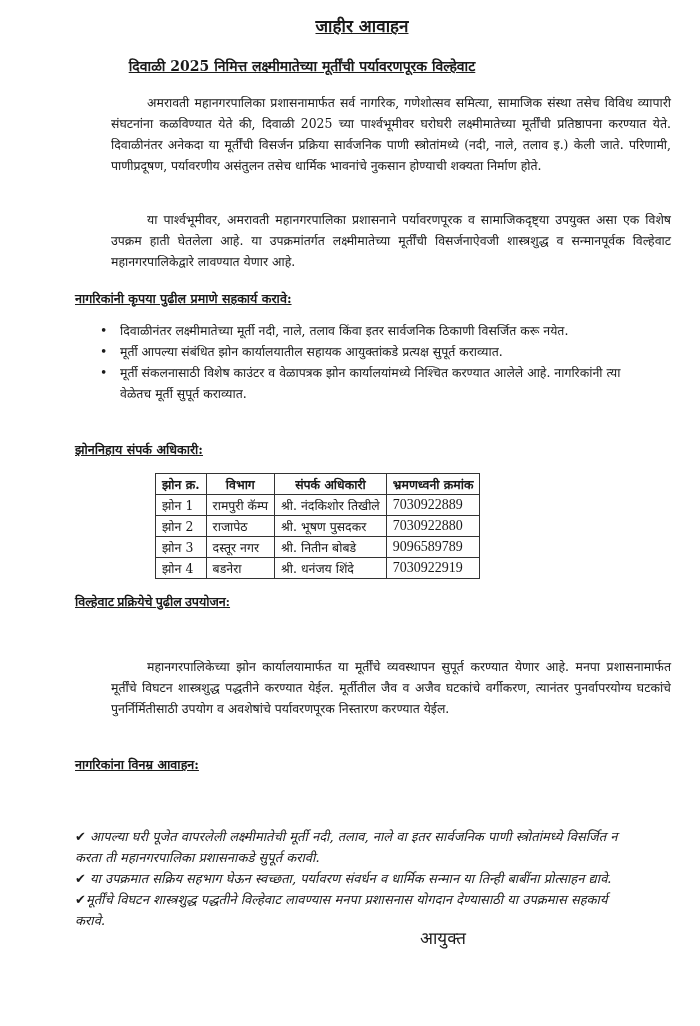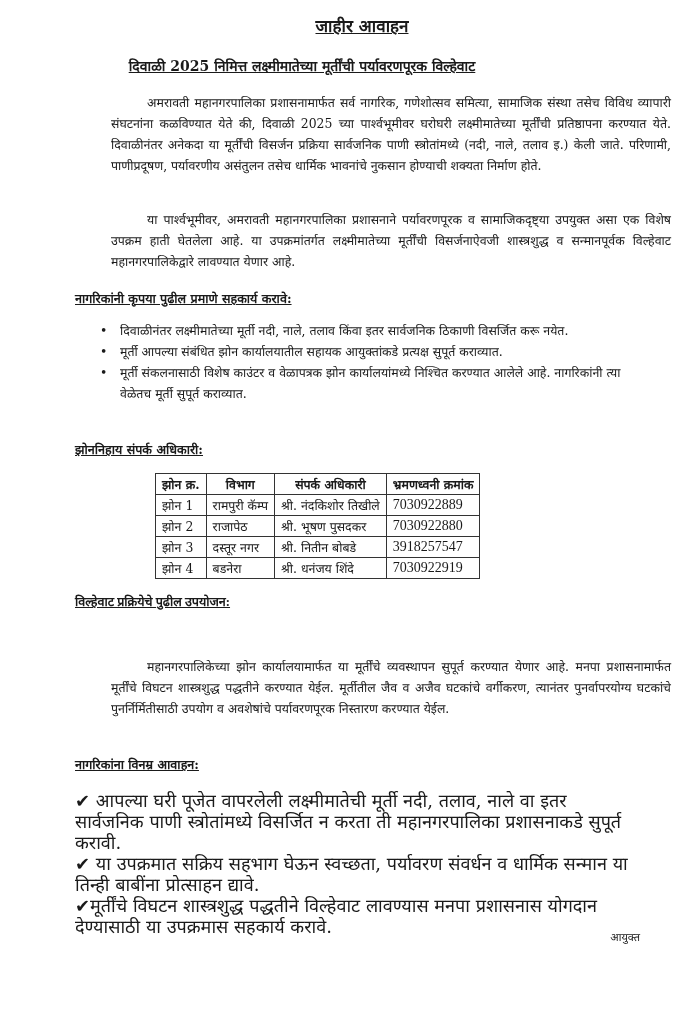--- a/index.html
+++ b/index.html
@@ -42,27 +42,27 @@
     position: absolute; top: 473px; left: 155px; border-collapse: collapse;
     font-size: 12.4px;
   }
   table.zones th, table.zones td {
     border: 1.3px solid #333; padding: 1px 6px; height: 18px; text-align: left;
     font-weight: normal; white-space: nowrap;
   }
   table.zones th { text-align: center; font-weight: bold; }
   table.zones td.phone { font-family: "Liberation Serif", serif; font-size: 14px; }
   .checks {
-    position: absolute; top: 790px; left: 75px; width: 560px; font-size: 18px; line-height: 21px;
+    position: absolute; top: 826px; left: 75px; width: 560px; font-size: 13px; line-height: 21px; font-style: italic;
   }
   .checks .item { margin-bottom: 0; }
   .checks .tick { font-family: "DejaVu Sans", sans-serif; }
   .sign {
-    position: absolute; top: 928px; left: 400px; width: 240px; text-align: right;
-    font-size: 11px; line-height: 20px;
+    position: absolute; top: 928px; left: 420px; width: 240px; text-align: left;
+    font-size: 17px; line-height: 20px;
   }
 </style>
 </head>
 <body>
 
 <div class="page">
   <div class="title">जाहीर आवाहन</div>
   <div class="subtitle">दिवाळी 2025 निमित्त लक्ष्मीमातेच्या मूर्तींची पर्यावरणपूरक विल्हेवाट</div>
 
   <div class="para p1">अमरावती महानगरपालिका प्रशासनामार्फत सर्व नागरिक, गणेशोत्सव समित्या, सामाजिक संस्था तसेच विविध व्यापारी संघटनांना कळविण्यात येते की, दिवाळी 2025 च्या पार्श्वभूमीवर घरोघरी लक्ष्मीमातेच्या मूर्तींची प्रतिष्ठापना करण्यात येते. दिवाळीनंतर अनेकदा या मूर्तींची विसर्जन प्रक्रिया सार्वजनिक पाणी स्त्रोतांमध्ये (नदी, नाले, तलाव इ.) केली जाते. परिणामी, पाणीप्रदूषण, पर्यावरणीय असंतुलन तसेच धार्मिक भावनांचे नुकसान होण्याची शक्यता निर्माण होते.</div>
@@ -95,21 +95,21 @@
       <tr>
         <td>झोन 2</td>
         <td>राजापेठ</td>
         <td>श्री. भूषण पुसदकर</td>
         <td class="phone">7030922880</td>
       </tr>
       <tr>
         <td>झोन 3</td>
         <td>दस्तूर नगर</td>
         <td>श्री. नितीन बोबडे</td>
-        <td class="phone">3918257547</td>
+        <td class="phone">9096589789</td>
       </tr>
       <tr>
         <td>झोन 4</td>
         <td>बडनेरा</td>
         <td>श्री. धनंजय शिंदे</td>
         <td class="phone">7030922919</td>
       </tr>
     </tbody>
   </table>
 

